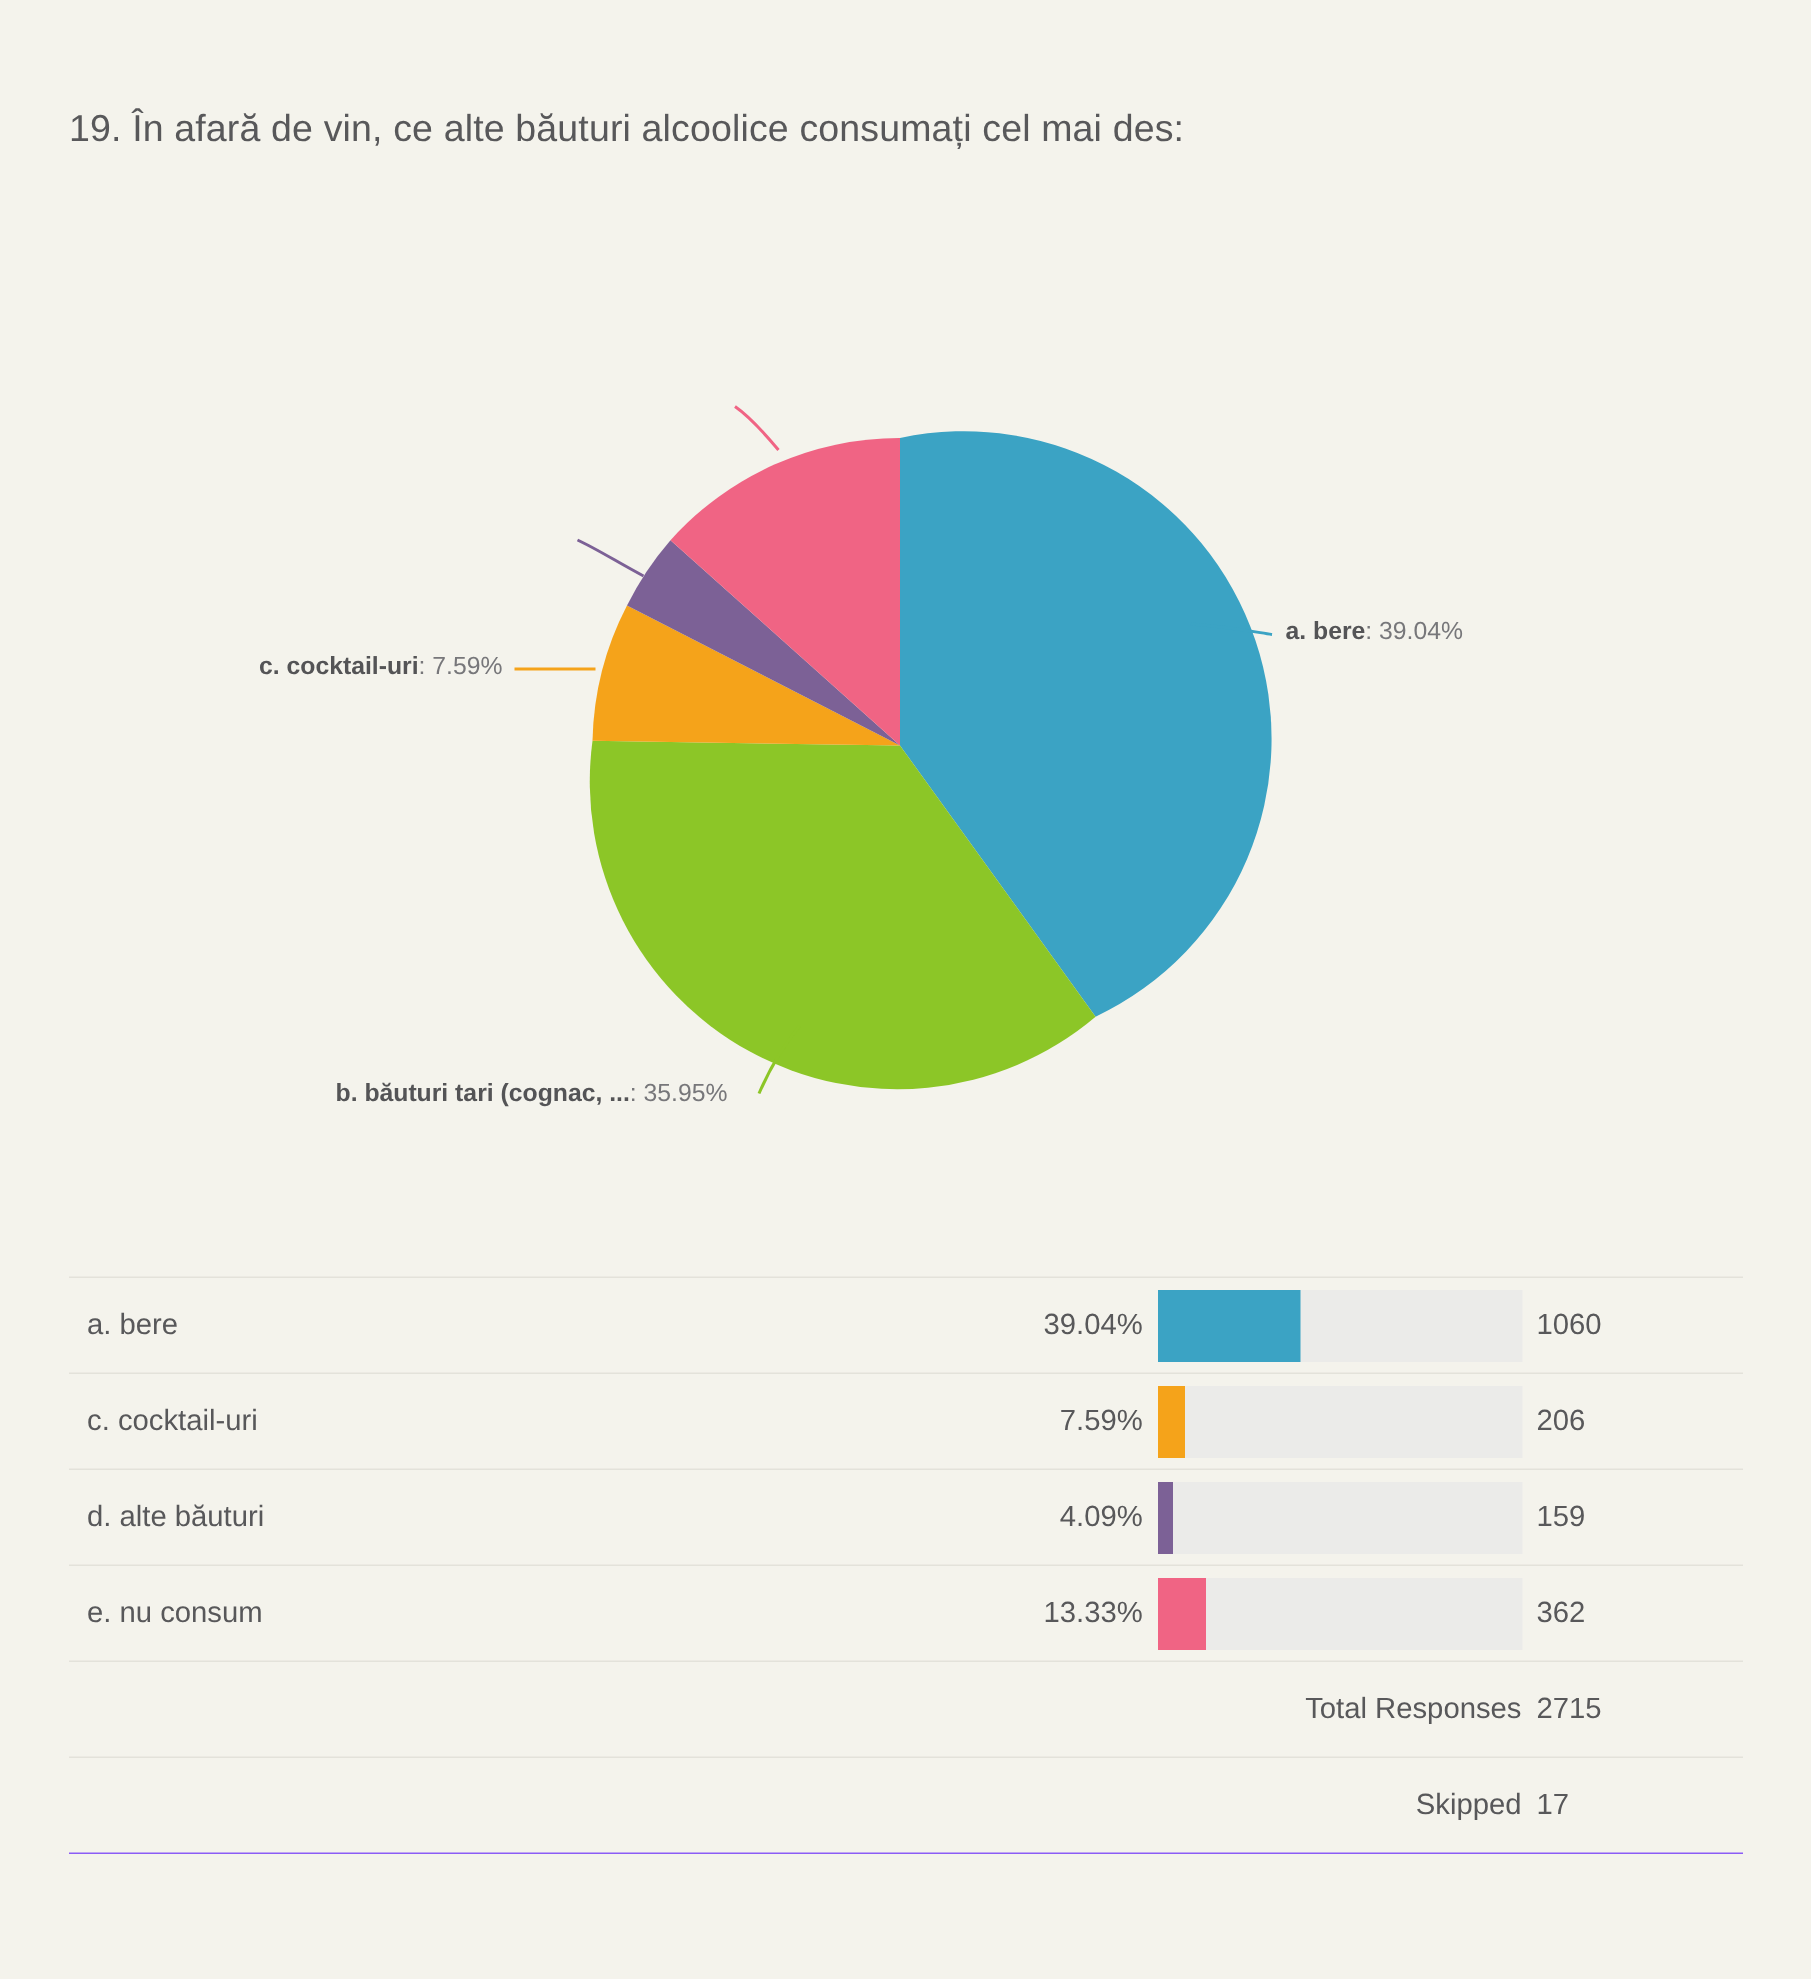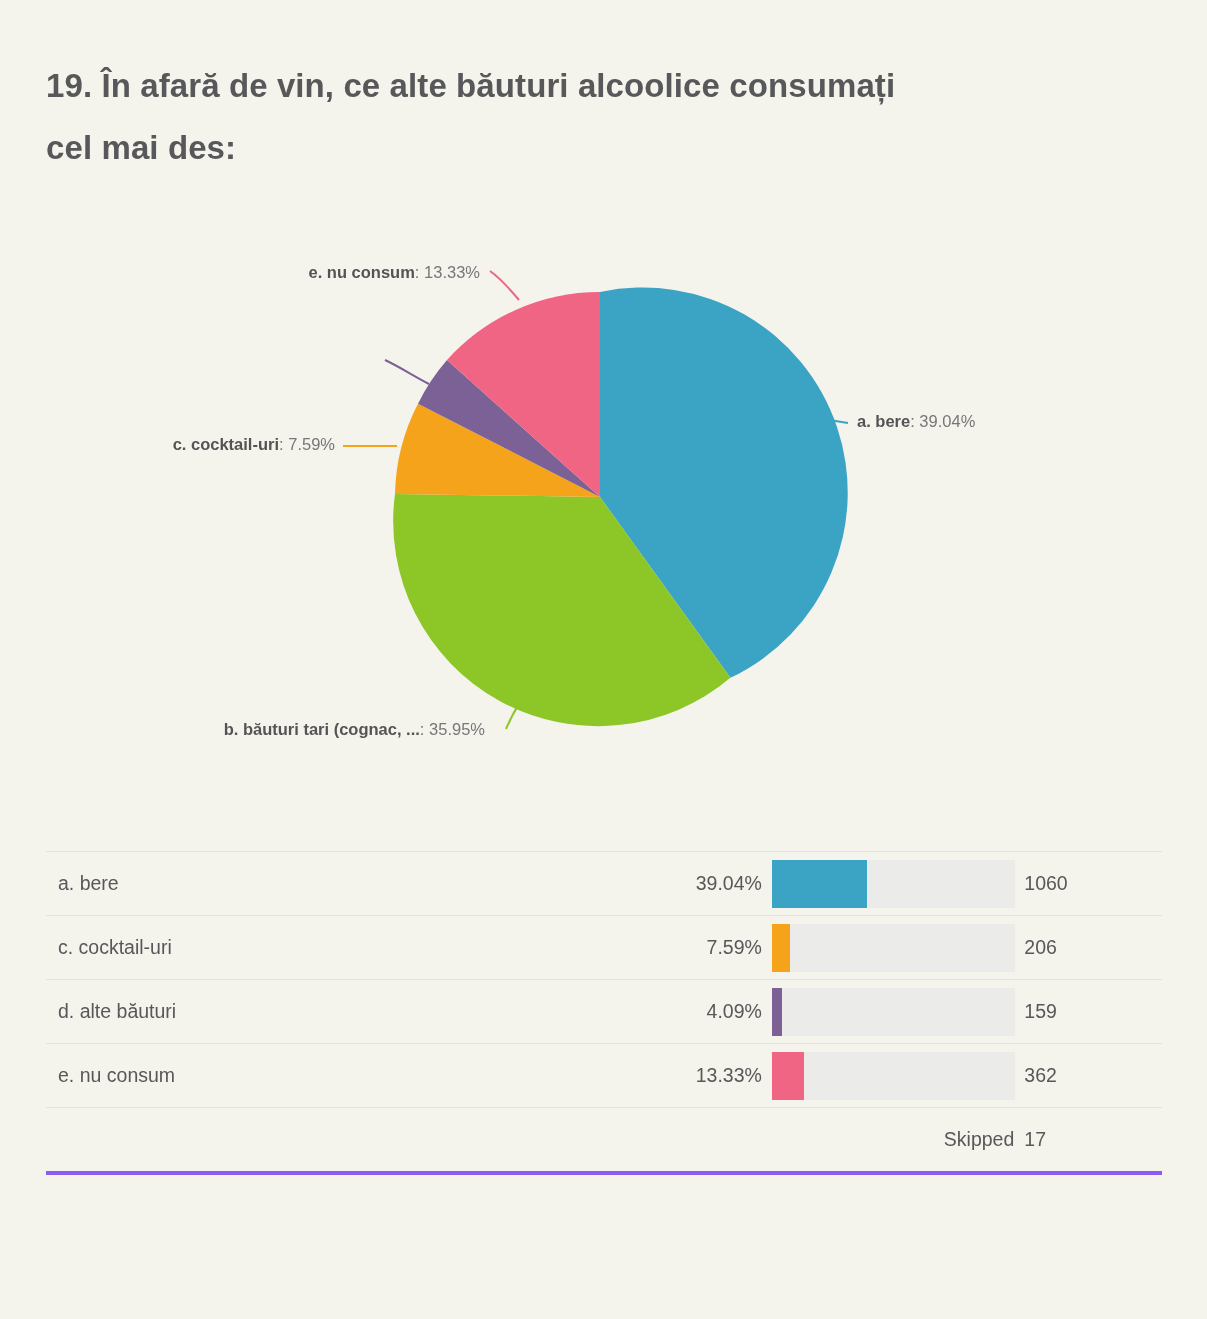--- a/index.html
+++ b/index.html
@@ -16,24 +16,24 @@
     overflow: hidden;
     position: relative;
   }
 
   
   #question-title {
     position: absolute;
     left: 46px;
     top: 55px;
     width: 880px;
-    font-size: 33px;
+    font-size: 25px;
     line-height: 62px;
     color: #58585a;
-    font-weight: 700;
+    font-weight: 400;
     letter-spacing: 0.1px;
   }
 
   
   #chart-area {
     position: absolute;
     left: 0;
     top: 180px;
     width: 1207px;
     height: 620px;
@@ -72,21 +72,21 @@
   #results-table td {
     border-top: 1px solid #e3e2da;
     padding: 0;
     height: 63px;
     vertical-align: middle;
     font-size: 19.5px;
     color: #58585a;
     font-weight: 400;
   }
   #results-table tr:last-child td {
-    border-bottom: 4px solid #8b5cf6;
+    border-bottom: 1px solid #8b5cf6;
   }
   .col-label {
     width: 600px;
     padding-left: 12px !important;
   }
   .col-pct {
     width: 135px;
     text-align: right;
     padding-right: 10px !important;
     white-space: nowrap;
@@ -151,23 +151,20 @@
 
   <div class="pie-label lbl-left" style="left:155px; top:540px; width:330px;">
     <span class="lbl-name">b. băuturi tari (cognac, ...</span><span class="lbl-pct">: 35.95%</span>
   </div>
 
   <div class="pie-label lbl-left" style="left:20px; top:255px; width:315px;">
     <span class="lbl-name">c. cocktail-uri</span><span class="lbl-pct">: 7.59%</span>
   </div>
 
 
-  <div class="pie-label lbl-left" style="left:20px; top:83px; width:460px;">
-    <span class="lbl-name">e. nu consum</span><span class="lbl-pct">: 13.33%</span>
-  </div>
 </div>
 
 <table id="results-table">
   <tbody>
     <tr>
       <td class="col-label">a. bere</td>
       <td class="col-pct">39.04%</td>
       <td class="col-bar">
         <div class="bar-track">
           <div class="bar-fill" style="width:94.9px; background:#3ba3c4;"></div>
@@ -203,20 +200,26 @@
       <td class="col-label">e. nu consum</td>
       <td class="col-pct">13.33%</td>
       <td class="col-bar">
         <div class="bar-track">
           <div class="bar-fill" style="width:32.4px; background:#f06484;"></div>
         </div>
       </td>
       <td class="col-count">362</td>
     </tr>
 
+    <tr>
+      <td class="col-label"></td>
+      <td class="col-pct"></td>
+      <td class="col-bar summary-label">Total Responses</td>
+      <td class="col-count">2715</td>
+    </tr>
 
     <tr>
       <td class="col-label"></td>
       <td class="col-pct"></td>
       <td class="col-bar summary-label">Skipped</td>
       <td class="col-count">17</td>
     </tr>
   </tbody>
 </table>
 

